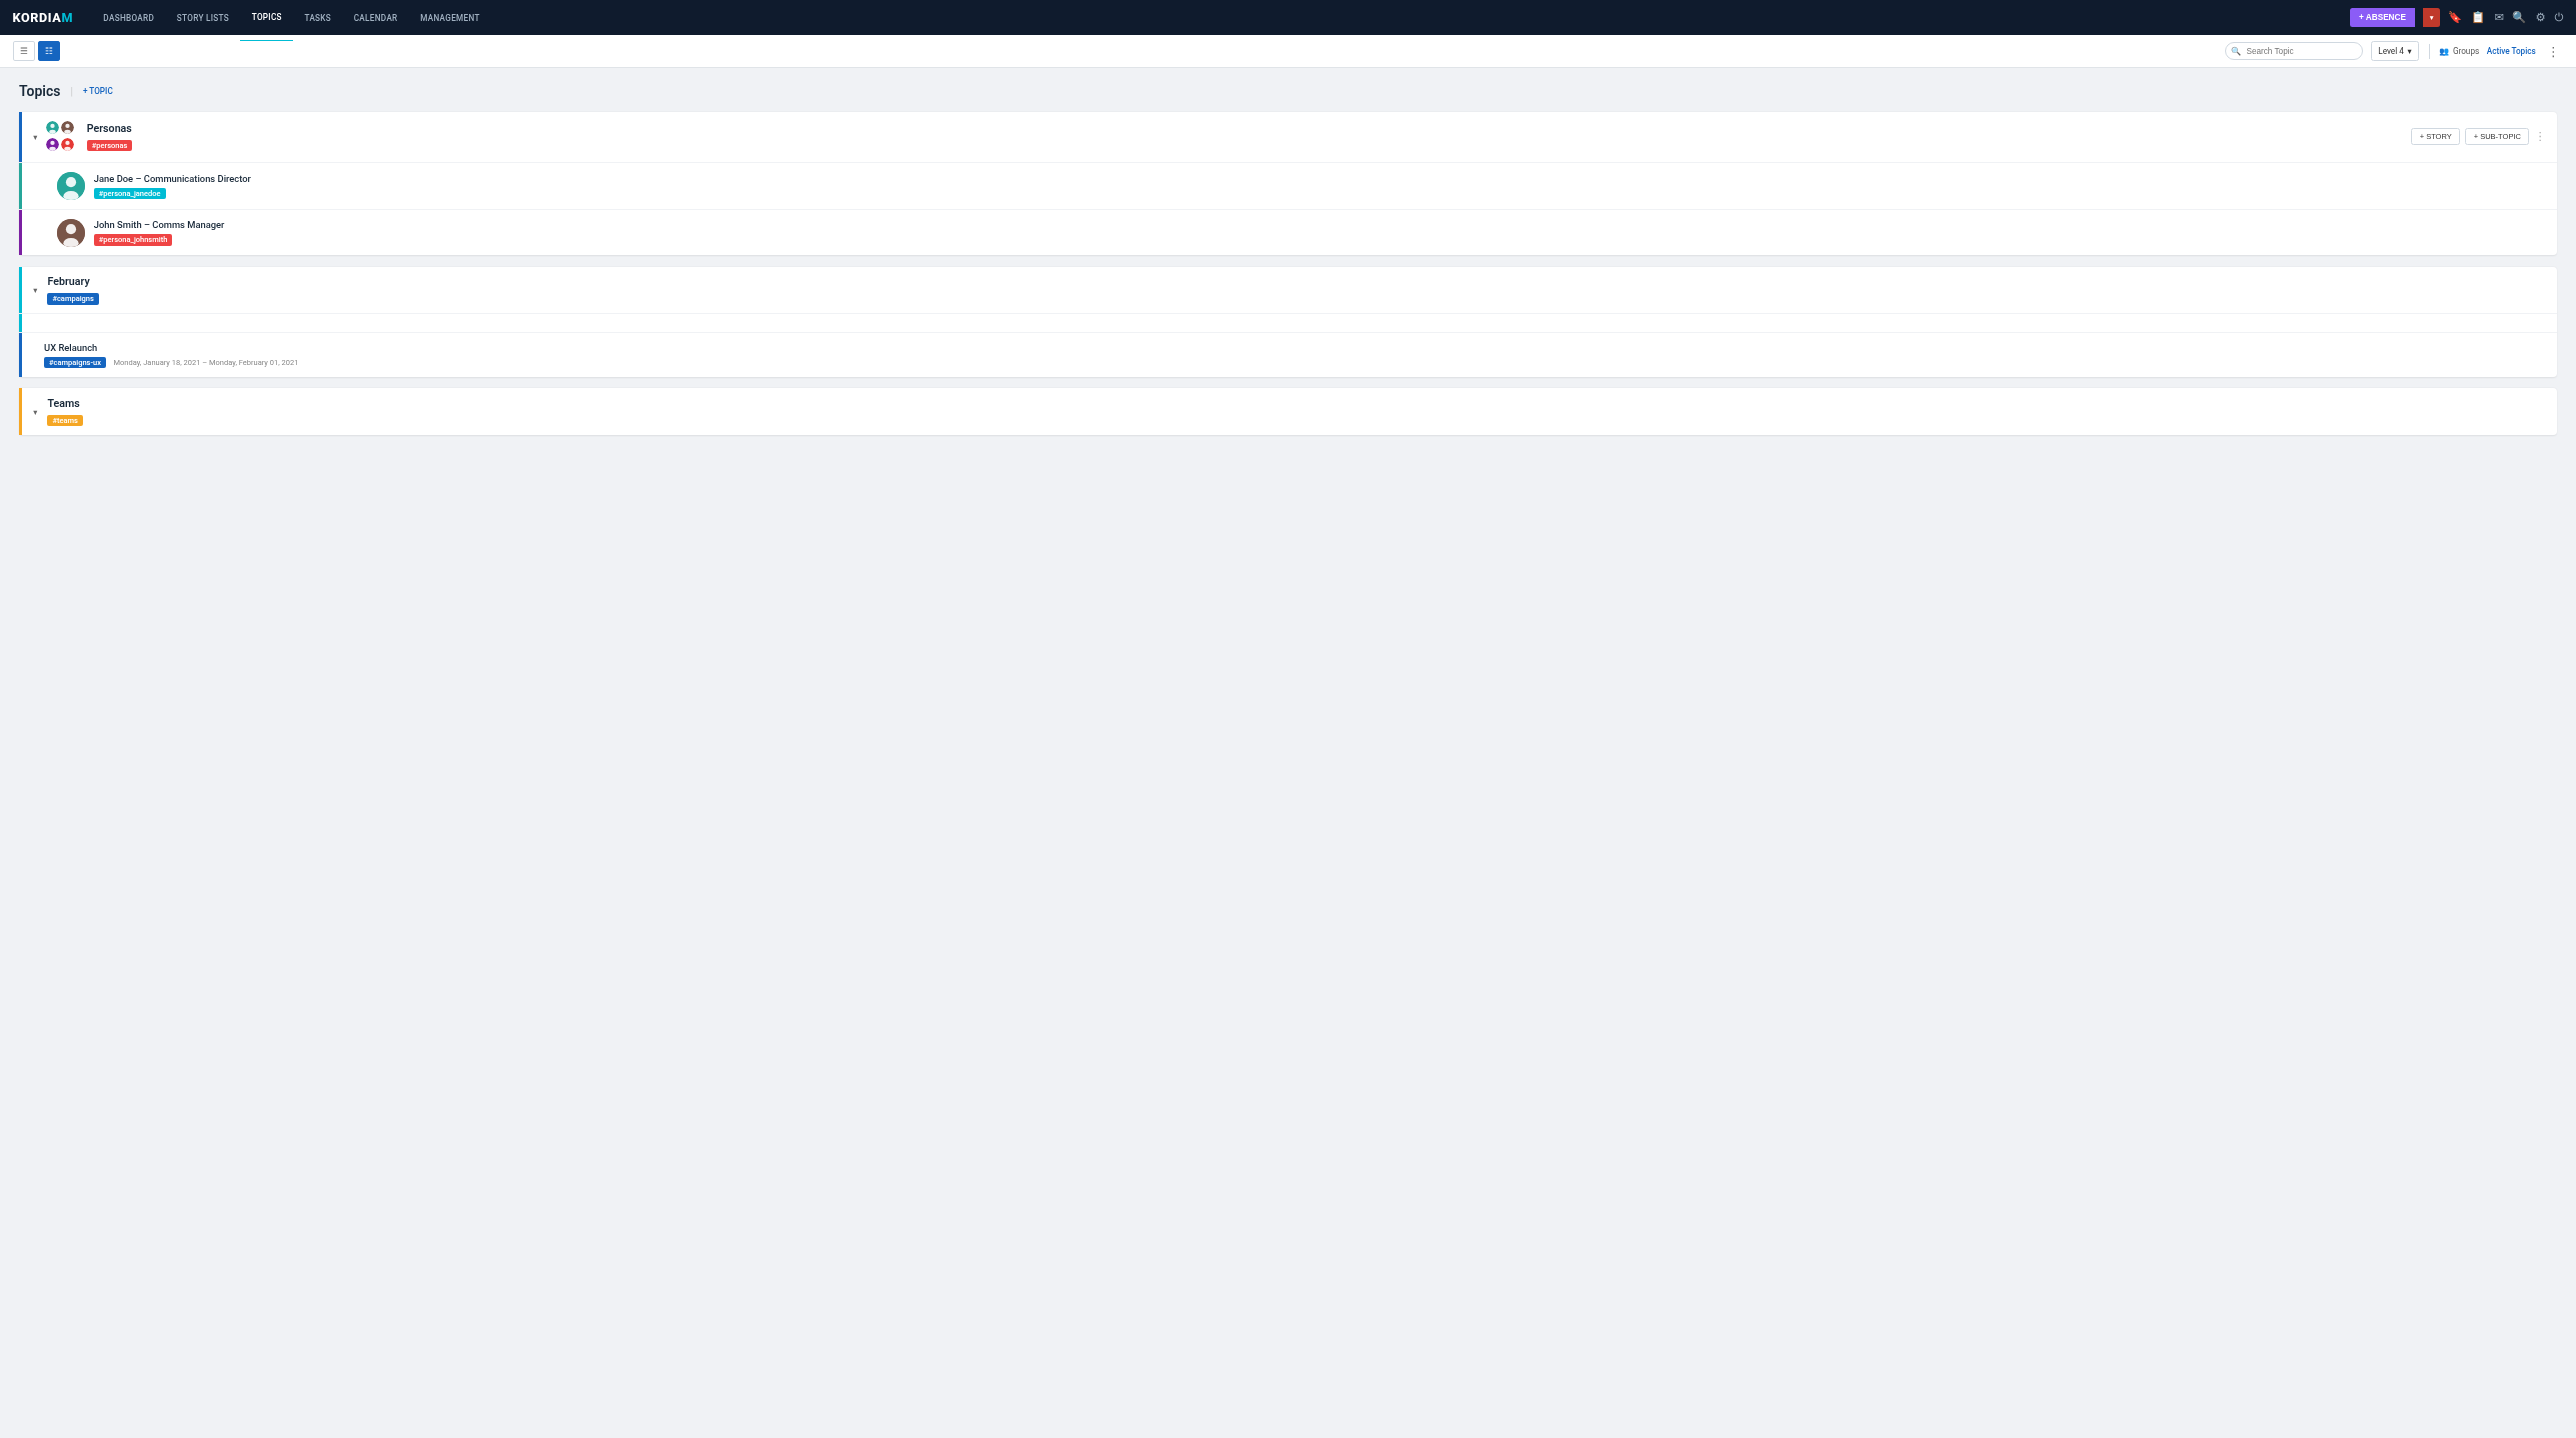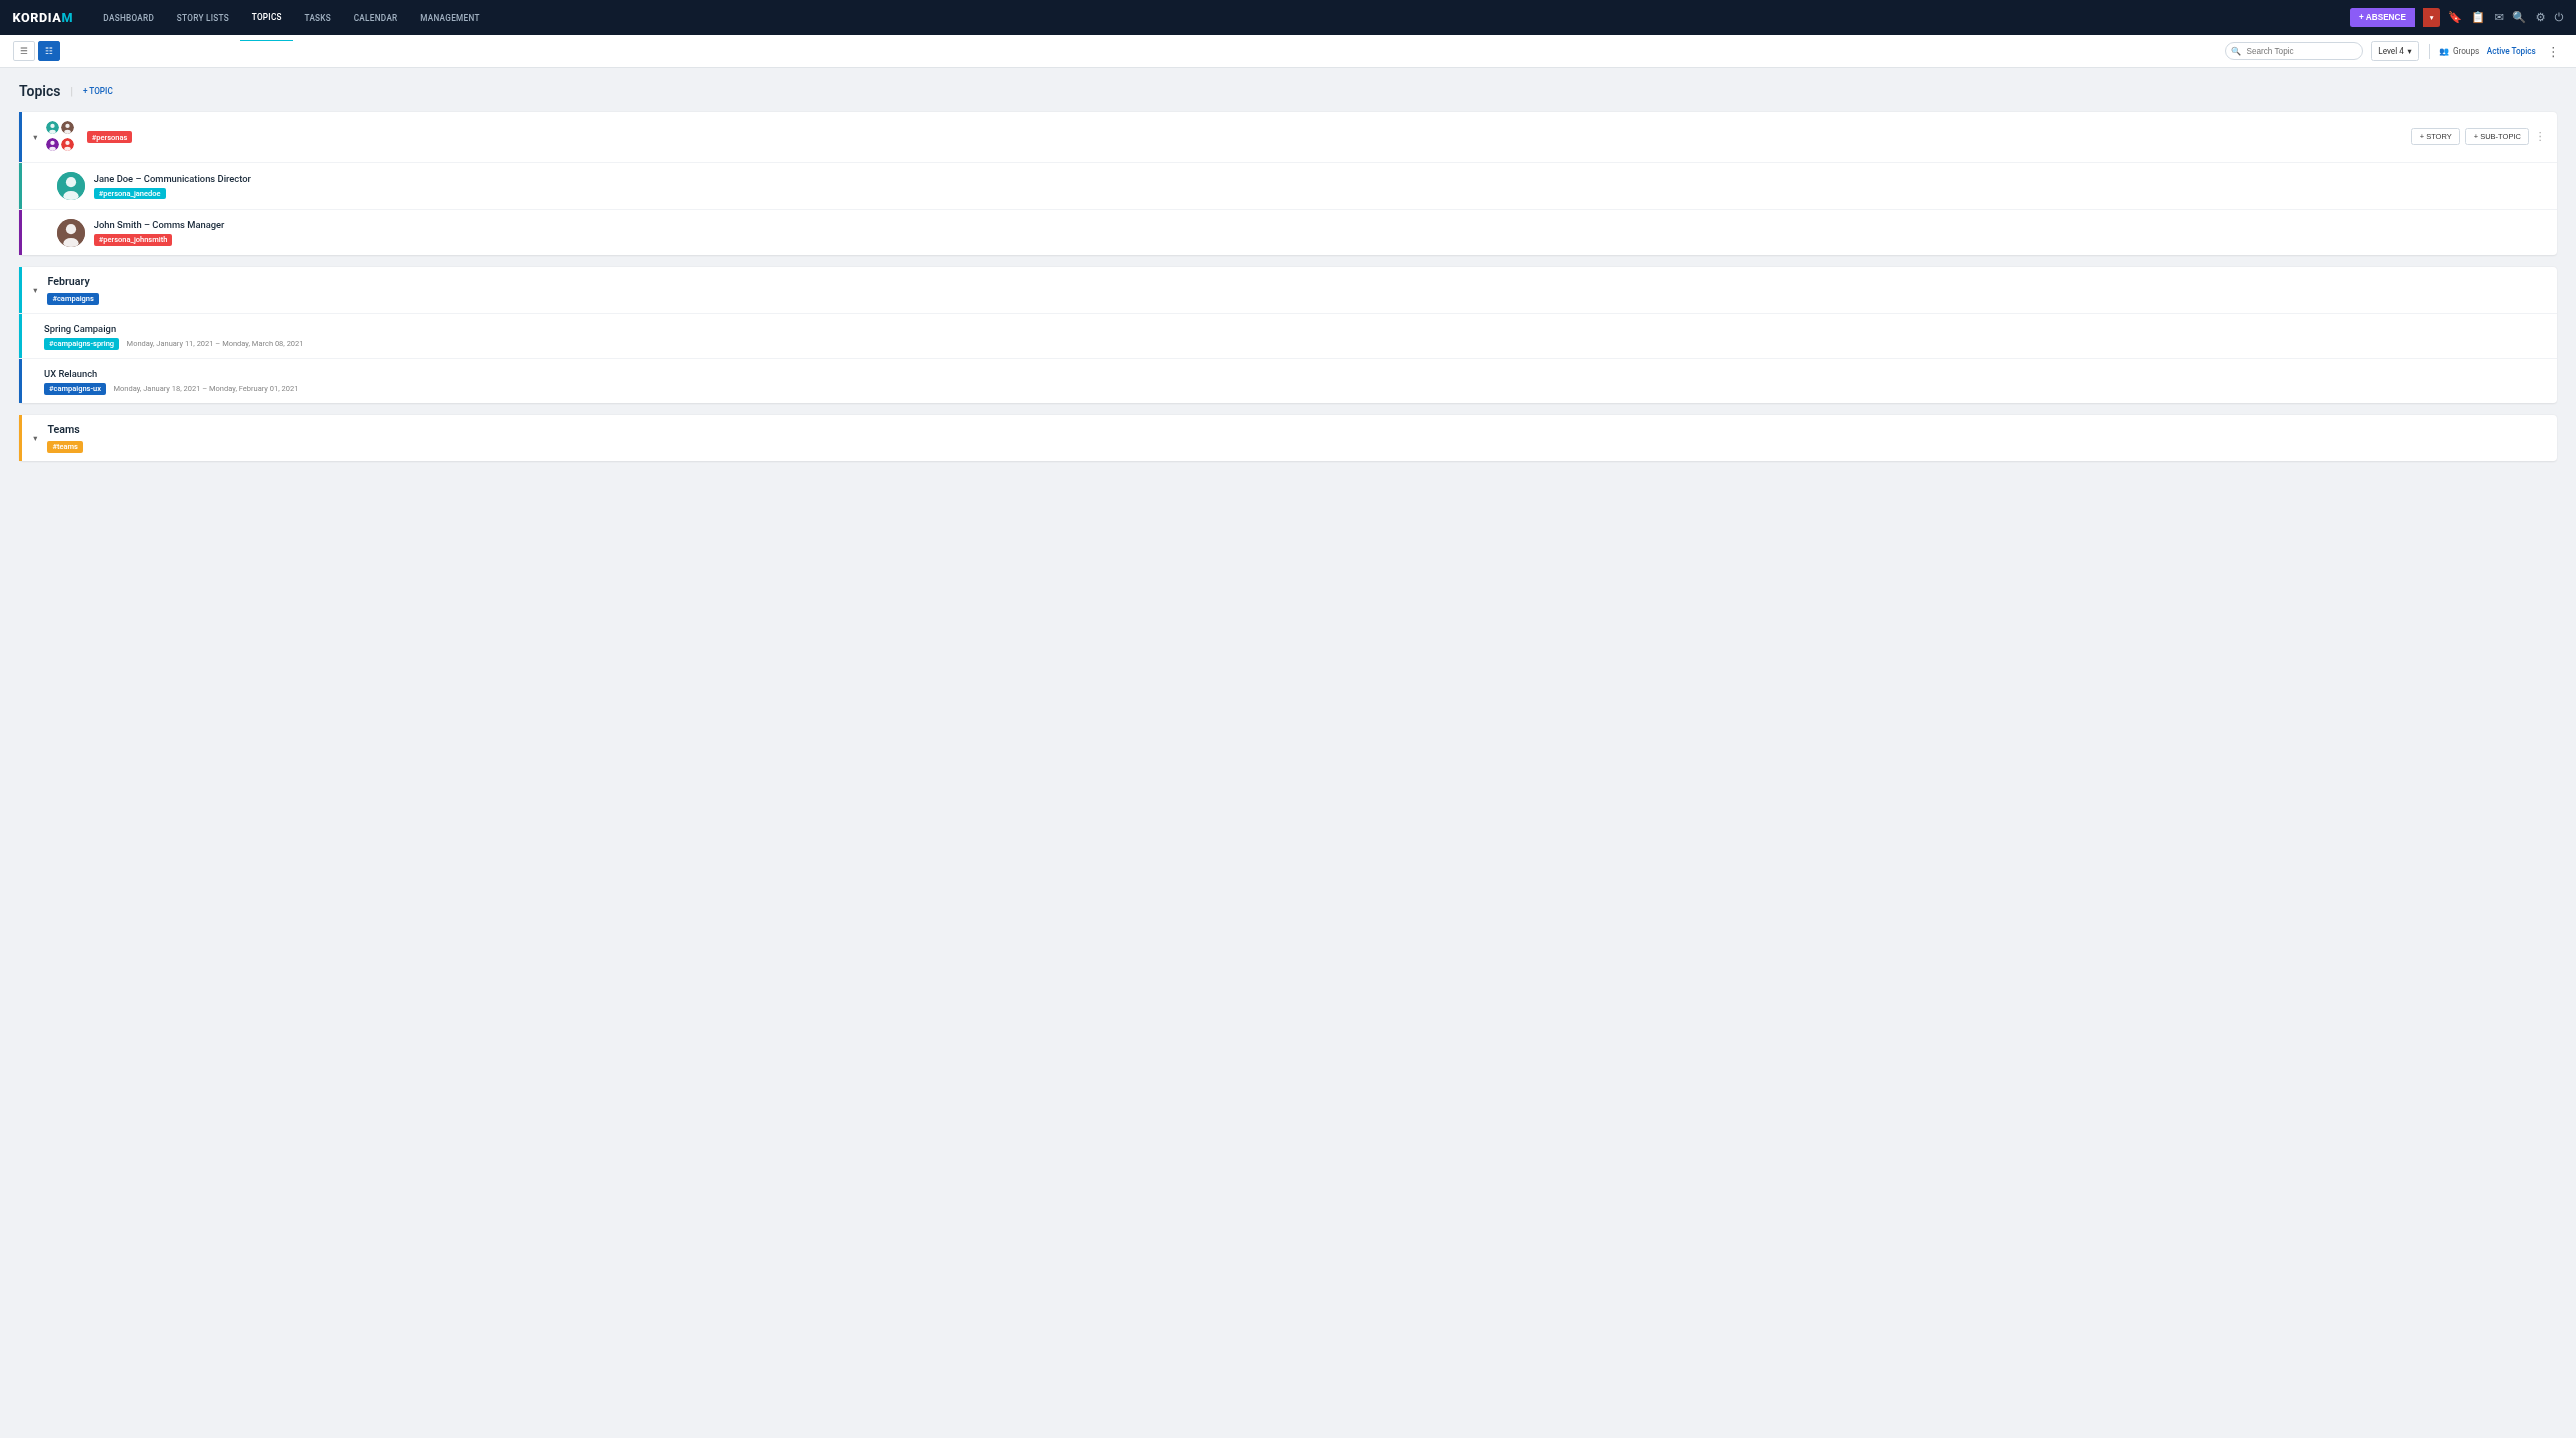--- a/index.html
+++ b/index.html
@@ -246,20 +246,21 @@
         </svg>
 
         <svg class="avatar-img" style="top:16.4px;left:15px" viewBox="0 0 24 24" xmlns="http://www.w3.org/2000/svg">
           <circle cx="12" cy="12" r="12" fill="#e53935"></circle>
           <circle cx="12" cy="9" r="4" fill="#fff" opacity="0.9"></circle>
           <ellipse cx="12" cy="20" rx="6" ry="4" fill="#fff" opacity="0.9"></ellipse>
         </svg>
       </div>
 
       <div class="topic-info">
+        <div class="topic-name">Personas</div>
         <span class="tag tag-purple">#personas</span>
       </div>
 
       <div class="topic-group-actions">
         <button class="action-btn">+ STORY</button>
         <button class="action-btn">+ SUB-TOPIC</button>
         <span style="color:#aaa;cursor:pointer;font-size:11.3px">⋮</span>
       </div>
     </div>
 
@@ -302,25 +303,20 @@
       <span class="chevron" style="margin-right:10px;">▾</span>
       <div class="topic-info">
         <div class="topic-name">February</div>
         <span class="tag tag-blue">#campaigns</span>
       </div>
     </div>
 
     <div class="subtopics">
       <div class="subtopic-row" style="padding-left:25px">
         <div class="subtopic-accent" style="background:#00bcd4"></div>
-        <div class="subtopic-info">
-          <div class="subtopic-name">Spring Campaign</div>
-          <span class="tag tag-teal">#campaigns-spring</span>
-          <span class="subtopic-date">Monday, January 11, 2021 – Monday, March 08, 2021</span>
-        </div>
       </div>
 
       <div class="subtopic-row" style="padding-left:25px">
         <div class="subtopic-accent" style="background:#1565c0"></div>
         <div class="subtopic-info">
           <div class="subtopic-name">UX Relaunch</div>
           <span class="tag tag-blue">#campaigns-ux</span>
           <span class="subtopic-date">Monday, January 18, 2021 – Monday, February 01, 2021</span>
         </div>
       </div>

